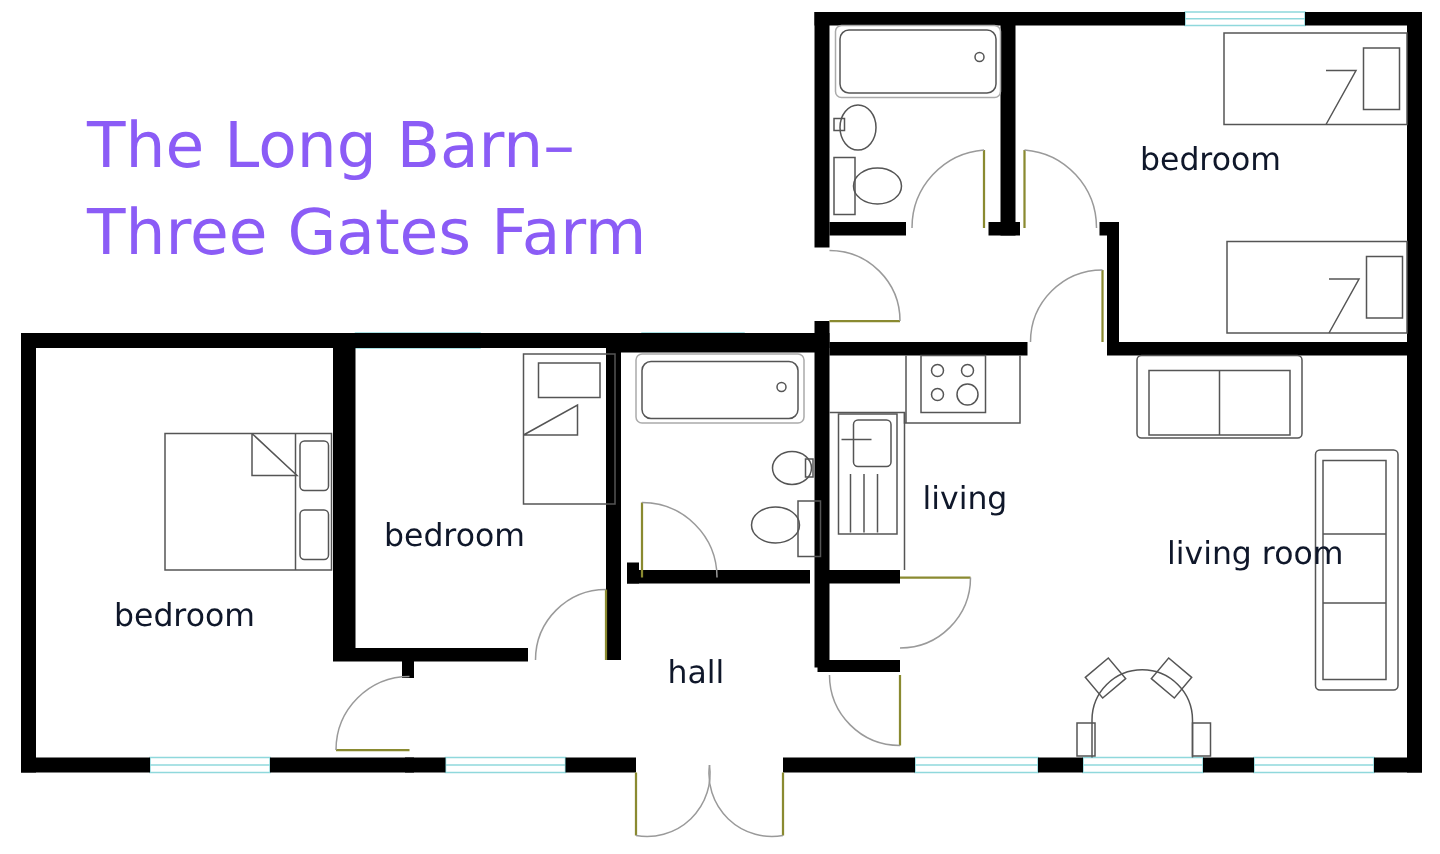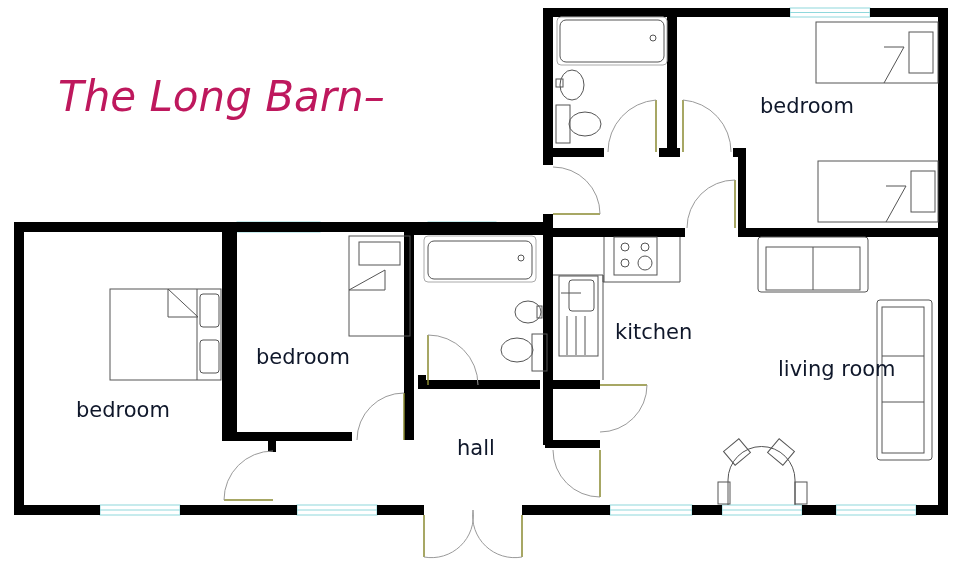--- a/index.html
+++ b/index.html
@@ -1,21 +1,21 @@
 <!DOCTYPE html>
 <html><head>
 <meta charset="utf-8">
 <style>
   html, body { margin: 0; padding: 0; background: #ffffff; }
   body { width: 960px; height: 569px; overflow: hidden; position: relative; }
   #plan { position: absolute; left: 0; top: 0; width: 960px; height: 569px; }
   .title {
     position: absolute; left: 58px; top: 68px;
     font-family: "DejaVu Sans", sans-serif; font-size: 42px; line-height: 58px;
-    color: #be185d; letter-spacing: 0px; white-space: nowrap; font-style: italic;
+    color: #8b5cf6; letter-spacing: 0px; white-space: nowrap;
   }
   .room-label {
     position: absolute; font-family: "DejaVu Sans", sans-serif;
     font-size: 21px; color: #0f172a; white-space: nowrap;
   }
 </style>
 </head>
 <body>
 
 <svg id="plan" viewBox="0 0 960 569" xmlns="http://www.w3.org/2000/svg">
@@ -230,20 +230,21 @@
       <rect x="718" y="482" width="12" height="22"></rect>
       <rect x="795" y="482" width="12" height="22"></rect>
       <rect x="727" y="443" width="20" height="18" transform="rotate(-40 737 452)"></rect>
       <rect x="771" y="443" width="20" height="18" transform="rotate(40 781 452)"></rect>
     </g>
   </g>
 </svg>
 
 <div class="title">
   <div>The Long Barn–</div>
+  <div>Three Gates Farm</div>
 </div>
 
 <div class="room-label" style="left:760px; top:94px;">bedroom</div>
 <div class="room-label" style="left:76px; top:398px;">bedroom</div>
 <div class="room-label" style="left:256px; top:345px;">bedroom</div>
-<div class="room-label" style="left:457px; top:436px;">hall</div>
-<div class="room-label" style="left:615px; top:320px;">kitchen</div>
+<div class="room-label" style="left:445px; top:436px;">hall</div>
+<div class="room-label" style="left:615px; top:320px;">living</div>
 <div class="room-label" style="left:736px; top:357px;margin-left:42px;">living room</div>
 
 </body></html>

